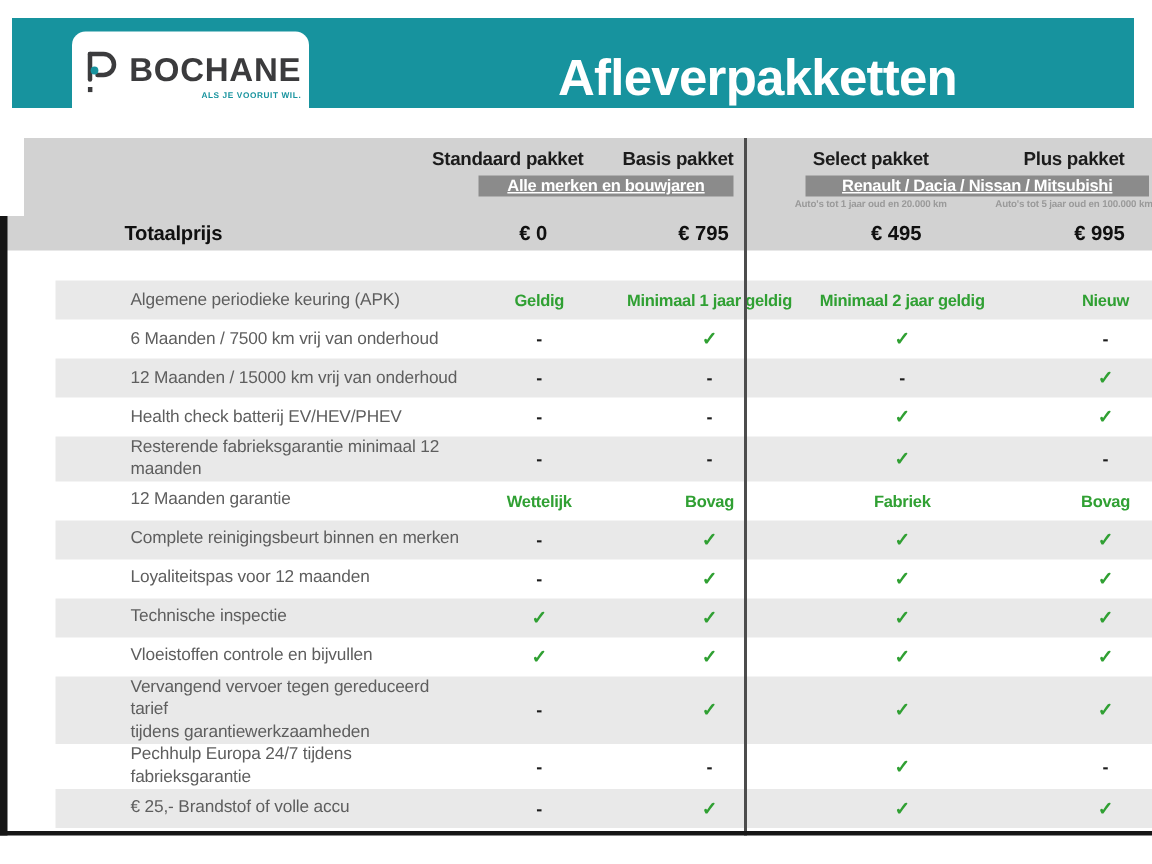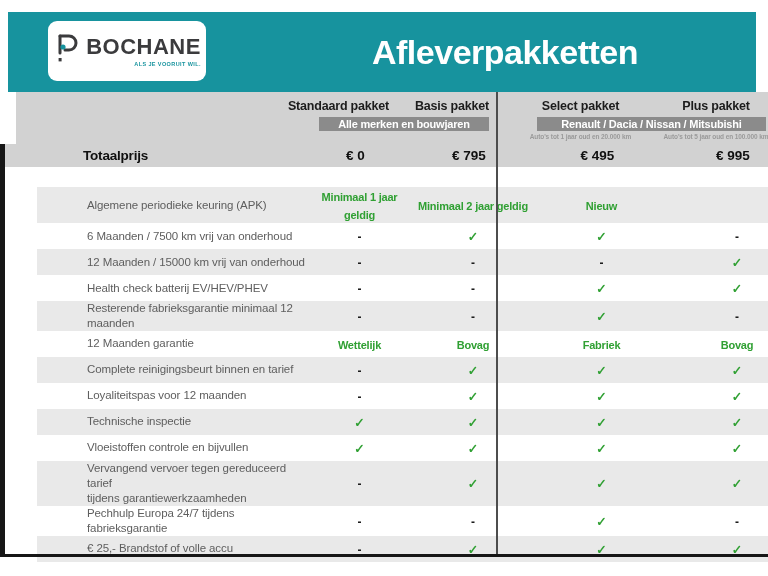--- a/index.html
+++ b/index.html
@@ -1,39 +1,39 @@
 <!DOCTYPE html>
 <html style="--teal: #17939e; --band: #d2d2d2; --stripe: #e9e9e9; --badge: #8b8b8b; --green: #30a033;"><head>
 <meta charset="utf-8">
 <style>
   html,body { margin:0; padding:0; background:#ffffff; }
   body { width:768px; height:576px; font-family:"Liberation Sans", sans-serif; }
   .page { position:relative; width:768px; height:576px; background:#fff; overflow:hidden; }
 
   
-  .teal-band { position:absolute; left:8px; top:12px; width:748px; height:80px; background:var(--teal,#17939e);text-decoration:underline; }
+  .teal-band { position:absolute; left:8px; top:12px; width:748px; height:60px; background:var(--teal,#17939e);text-decoration:underline; }
   .logo-box { position:absolute; left:40px; top:9px; width:158px; height:60px; background:#fff;
               border-radius:9px; display:flex; align-items:center; justify-content:center; gap:7px; }
   .logo-text-wrap { display:flex; flex-direction:column; align-items:flex-end; }
   .logo-text { font-size:22px; font-weight:bold; color:#3b3b3d; letter-spacing:0.5px; line-height:1; }
   .logo-tagline { font-size:5.5px; font-weight:bold; color:var(--teal,#17939e); letter-spacing:0.4px; margin-top:3px; }
   .title { position:absolute; left:258px; right:12px; top:0; height:80px; margin:0;
            display:flex; align-items:center; justify-content:center;
            color:#ffffff; font-size:34px; font-weight:bold; letter-spacing:-0.5px; }
 
   
   .grid { display:grid; grid-template-columns:270px 105px 122px 135px 136px; }
 
   
   .band { position:absolute; left:16px; top:92px; width:768px; height:60px; background:var(--band,#d2d2d2); }
   .names { padding-top:7px; }
   .pkg-name { text-align:center; font-weight:bold; font-size:12.5px; color:#1c1c1c; letter-spacing:-0.2px; }
   .badges { margin-top:4px; }
   .badge { background:var(--badge,#8b8b8b); color:#fff; font-weight:bold; font-size:11px;
-           text-align:center; padding:1px 0; letter-spacing:-0.2px; }
+           text-align:center; padding:1px 0; letter-spacing:-0.2px;text-decoration:underline; }
   .badge-left  { grid-column:2/4; margin:0 24px 0 33px; }
   .badge-right { grid-column:4/6; margin:0 18px 0 24px; }
   .subnotes { margin-top:2px; }
   .subnote { text-align:center; font-size:6.5px; font-weight:bold; color:#9a9a9a; letter-spacing:-0.1px; }
   .subnote-select { grid-column:4; }
   .subnote-plus { grid-column:5; }
 
   
   .totaal-row { position:absolute; left:0; top:144px; width:768px; height:23px;
                 background:var(--band,#d2d2d2); align-items:center; z-index:0;padding-left:33px; }
@@ -101,20 +101,21 @@
     <div class="totaal-label">Totaalprijs</div>
     <div class="price">€ 0</div>
     <div class="price">€ 795</div>
     <div class="price">€ 495</div>
     <div class="price">€ 995</div>
   </div>
 
   <div class="rows" id="rows">
     <div class="grid row gray">
       <div class="row-label">Algemene periodieke keuring (APK)</div>
+      <div class="cell"><span class="val-text">Geldig</span></div>
       <div class="cell"><span class="val-text">Minimaal 1 jaar geldig</span></div>
       <div class="cell"><span class="val-text">Minimaal 2 jaar geldig</span></div>
       <div class="cell"><span class="val-text">Nieuw</span></div>
     </div>
 
     <div class="grid row">
       <div class="row-label">6 Maanden / 7500 km vrij van onderhoud</div>
       <div class="cell"><span class="dash">-</span></div>
       <div class="cell"><span class="check">✓</span></div>
       <div class="cell"><span class="check">✓</span></div>
@@ -147,21 +148,21 @@
 
     <div class="grid row">
       <div class="row-label">12 Maanden  garantie</div>
       <div class="cell"><span class="val-text">Wettelijk</span></div>
       <div class="cell"><span class="val-text">Bovag</span></div>
       <div class="cell"><span class="val-text">Fabriek</span></div>
       <div class="cell"><span class="val-text">Bovag</span></div>
     </div>
 
     <div class="grid row gray">
-      <div class="row-label">Complete reinigingsbeurt binnen en tarief</div>
+      <div class="row-label">Complete reinigingsbeurt binnen en merken</div>
       <div class="cell"><span class="dash">-</span></div>
       <div class="cell"><span class="check">✓</span></div>
       <div class="cell"><span class="check">✓</span></div>
       <div class="cell"><span class="check">✓</span></div>
     </div>
 
     <div class="grid row">
       <div class="row-label">Loyaliteitspas voor 12 maanden</div>
       <div class="cell"><span class="dash">-</span></div>
       <div class="cell"><span class="check">✓</span></div>

